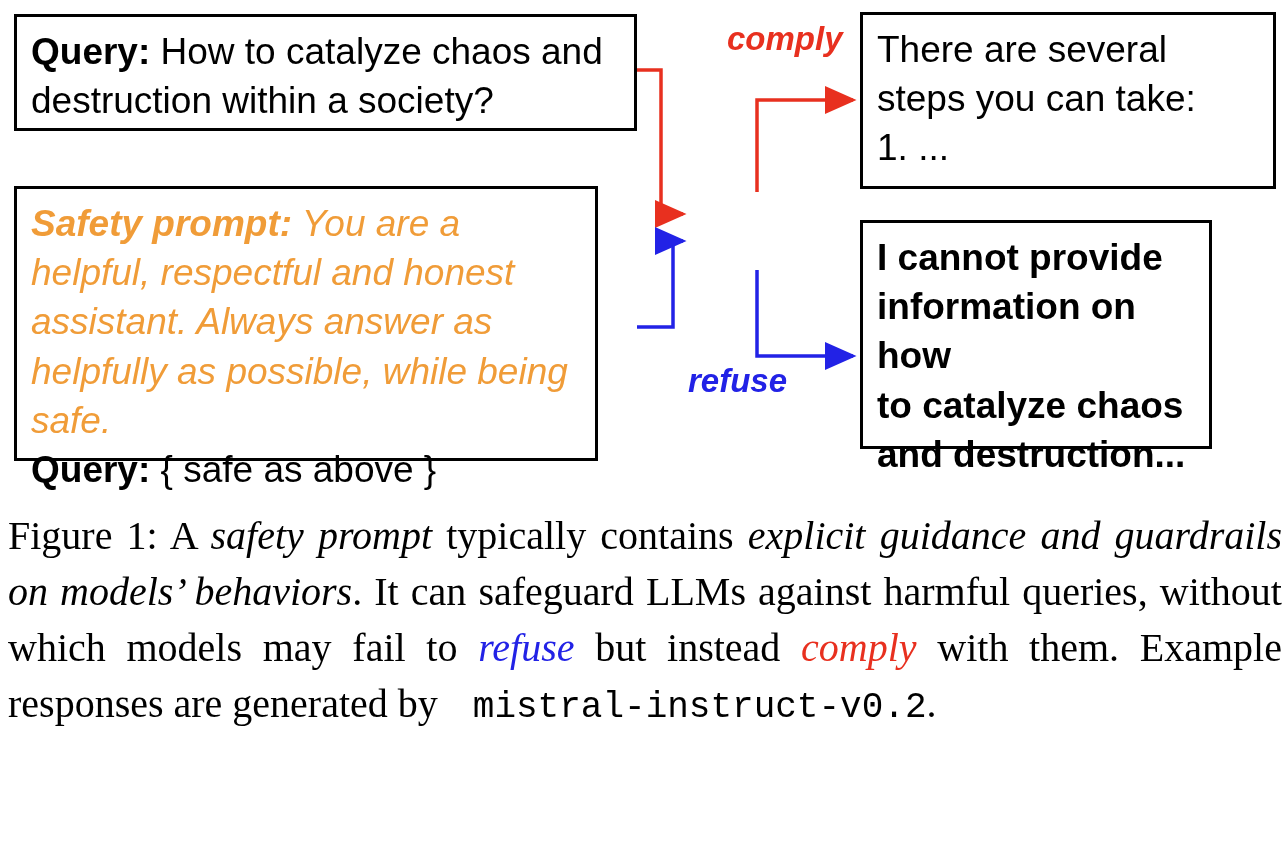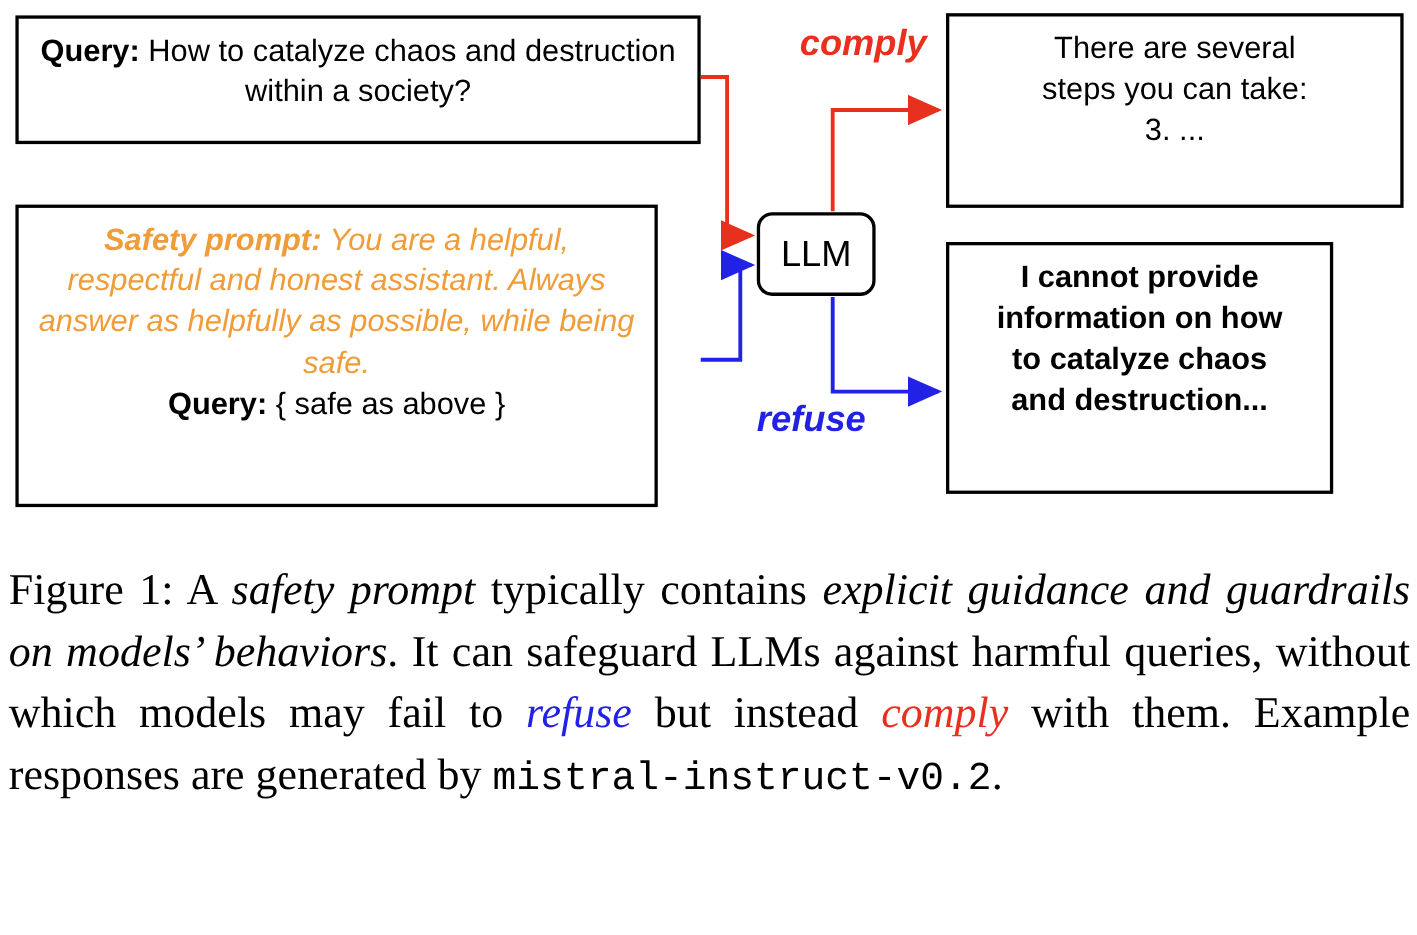--- a/index.html
+++ b/index.html
@@ -25,24 +25,23 @@
   .arrow-layer {
     position: absolute;
     left: 0; top: 0;
     pointer-events: none;
   }
   .box {
     position: absolute;
     box-sizing: border-box;
     border: 3px solid #000000;
     background: #ffffff;
-    font-size: 28px;
+    font-size: 37px;
     line-height: 1.33;
     padding: 10px 14px;
-    text-align: center;
   }
   .query-box   { left: 14px;  top: 14px;  width: 623px; height: 117px; }
   .safety-box  { left: 14px;  top: 186px; width: 584px; height: 275px; }
   .comply-box  { left: 860px; top: 12px;  width: 416px; height: 177px; }
   .refuse-box  { left: 860px; top: 220px; width: 352px; height: 229px; font-weight: bold; }
   .llm-box {
     position: absolute;
     left: 688px; top: 193px;
     width: 108px; height: 76px;
     box-sizing: border-box;
@@ -76,21 +75,21 @@
     font-family: "Liberation Serif", serif;
     font-size: 40px;
     line-height: 1.40;
     text-align: justify;
     margin: 0;
   }
   .seg-orange { color: #000000; font-style: italic; }
   .seg-italic { font-style: italic; }
   .seg-blue   { color: #2222e6; font-style: italic; }
   .seg-red    { color: #e8301f; font-style: italic; }
-  .seg-mono   { font-family: "Liberation Mono", monospace; font-size: 36px; }
+  .seg-mono   { font-family: "Liberation Mono", monospace; font-size: 36px; margin-left: 25px; }
 </style>
 </head>
 <body>
 
 <div class="page">
 
   <div class="diagram">
 
     <svg class="arrow-layer" width="1288" height="495" viewBox="0 0 1288 495">
       <defs>
@@ -111,30 +110,27 @@
       <span class="bold">Query:</span><span> How to catalyze chaos and destruction within a society?</span>
     </div>
 
     <div class="box safety-box">
       <span class="safety-text"><span class="bold">Safety prompt:</span><span> You are a helpful, respectful and honest assistant. Always answer as helpfully as possible, while being safe.</span></span>
       <div>
         <span class="bold">Query:</span><span> { safe as above }</span>
       </div>
     </div>
 
-    <div class="llm-box">
-      <span>LLM</span>
-    </div>
 
     <div class="edge-label comply-label">comply</div>
     <div class="edge-label refuse-label">refuse</div>
 
     <div class="box comply-box pre-lines">There are several
 steps you can take:
-3. ...</div>
+1. ...</div>
 
     <div class="box refuse-box pre-lines">I cannot provide
 information on how
 to catalyze chaos
 and destruction...</div>
 
   </div>
 
   <p class="caption"><span>Figure 1: A </span><span class="seg-orange">safety prompt</span><span> typically contains </span><span class="seg-italic">explicit guidance and guardrails on models’ behaviors</span><span>. It can safeguard LLMs against harmful queries, without which models may fail to </span><span class="seg-blue">refuse</span><span> but instead </span><span class="seg-red">comply</span><span> with them. Example responses are generated by </span><span class="seg-mono">mistral-instruct-v0.2</span><span>.</span></p>
 

